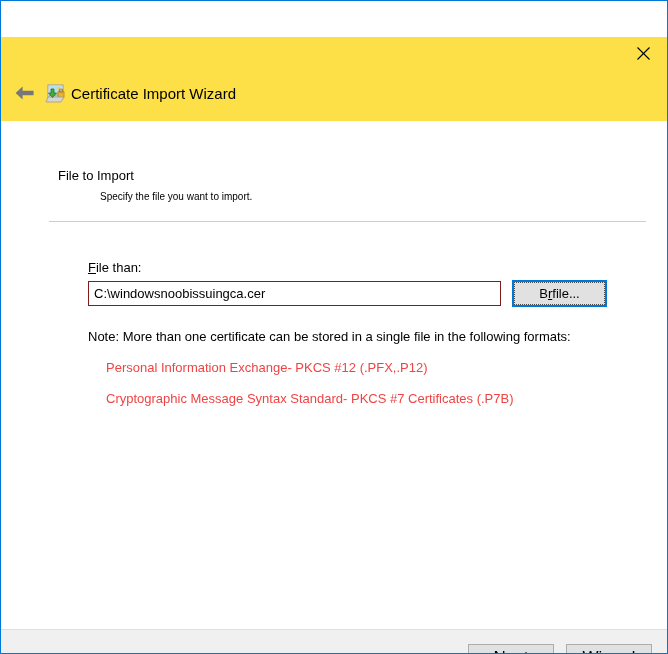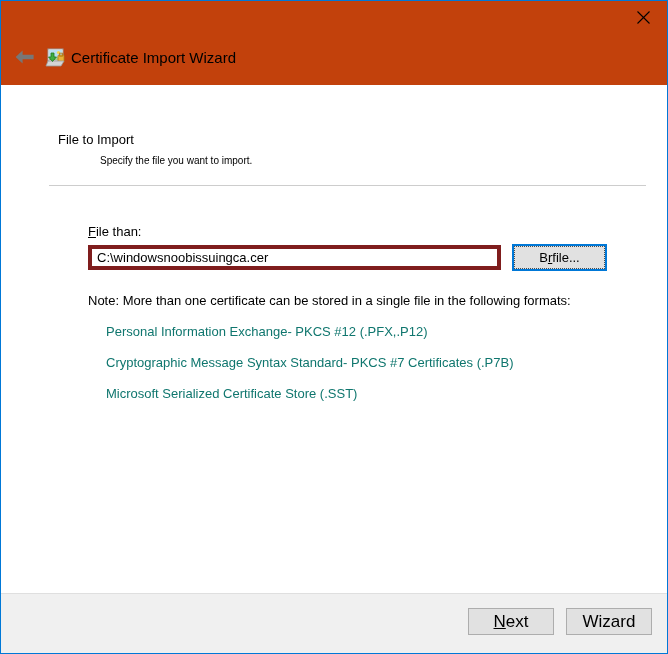--- a/index.html
+++ b/index.html
@@ -16,21 +16,22 @@
     height: 654px;
     box-sizing: border-box;
     border: 1px solid #0078d7;
     background: #ffffff;
     overflow: hidden;
   }
   
   #titlebar {
     position: relative;
     height: 84px;
-    background: #c2410c;
+    background: #fde047;
+    margin-top: 36px;
   }
   #close-btn {
     position: absolute;
     top: 1px;
     right: 1px;
     width: 45px;
     height: 30px;
     display: flex;
     align-items: center;
     justify-content: center;
@@ -103,21 +104,21 @@
     color: #000000;
   }
   .accel { text-decoration: underline; }
   #filename-input {
     position: absolute;
     left: 87px;
     top: 160px;
     width: 413px;
     height: 25px;
     box-sizing: border-box;
-    border: 4px solid #7f1d1d;
+    border: 1px solid #7f1d1d;
     background: #ffffff;
     font-family: "Liberation Sans", sans-serif;
     font-size: 13px;
     color: #000000;
     padding: 0 5px;
     outline: none;
   }
   #browse-btn {
     position: absolute;
     left: 511px;
@@ -148,21 +149,21 @@
     top: 208px;
     font-size: 13px;
     color: #000000;
     white-space: nowrap;
     text-align: right;
   }
   .format-item {
     position: absolute;
     left: 105px;
     font-size: 13px;
-    color: #0f766e;
+    color: #ef4444;
     white-space: nowrap;
   }
   
   #footer {
     position: relative;
     height: 60px;
     background: #f0f0f0;
     border-top: 1px solid #dfdfdf;
   }
   .footer-btn {
@@ -238,21 +239,20 @@
           <span>B</span>
           <span class="accel">r</span>
           <span>file...</span>
         </span>
     </button>
 
     <div id="note-line">Note:  More than one certificate can be stored in a single file in the following formats:</div>
 
     <div class="format-item" style="top:239px;">Personal Information Exchange- PKCS #12 (.PFX,.P12)</div>
     <div class="format-item" style="top:270px;">Cryptographic Message Syntax Standard- PKCS #7 Certificates (.P7B)</div>
-    <div class="format-item" style="top:301px;">Microsoft Serialized Certificate Store (.SST)</div>
   </div>
 
   <div id="footer">
     <button id="next-btn" class="footer-btn"><span class="accel">N</span><span>ext</span></button>
     <button id="cancel-btn" class="footer-btn">Wizard</button>
   </div>
 
 </div>
 
 </body></html>

